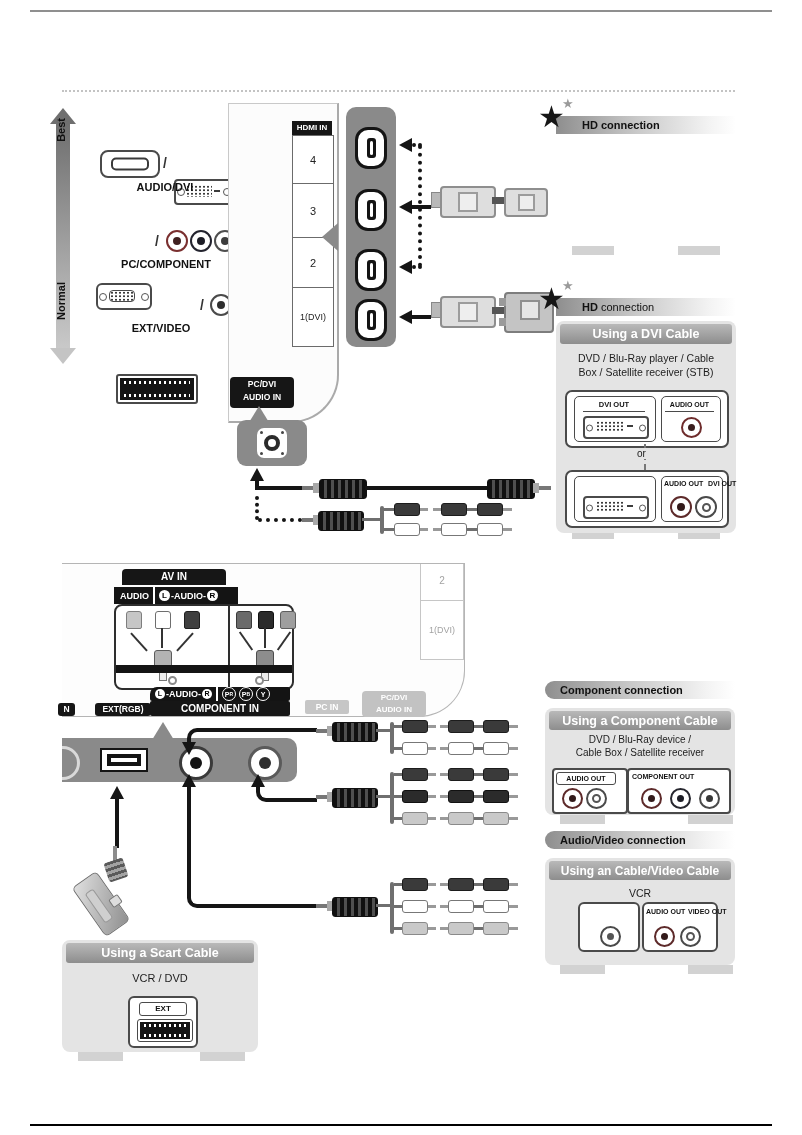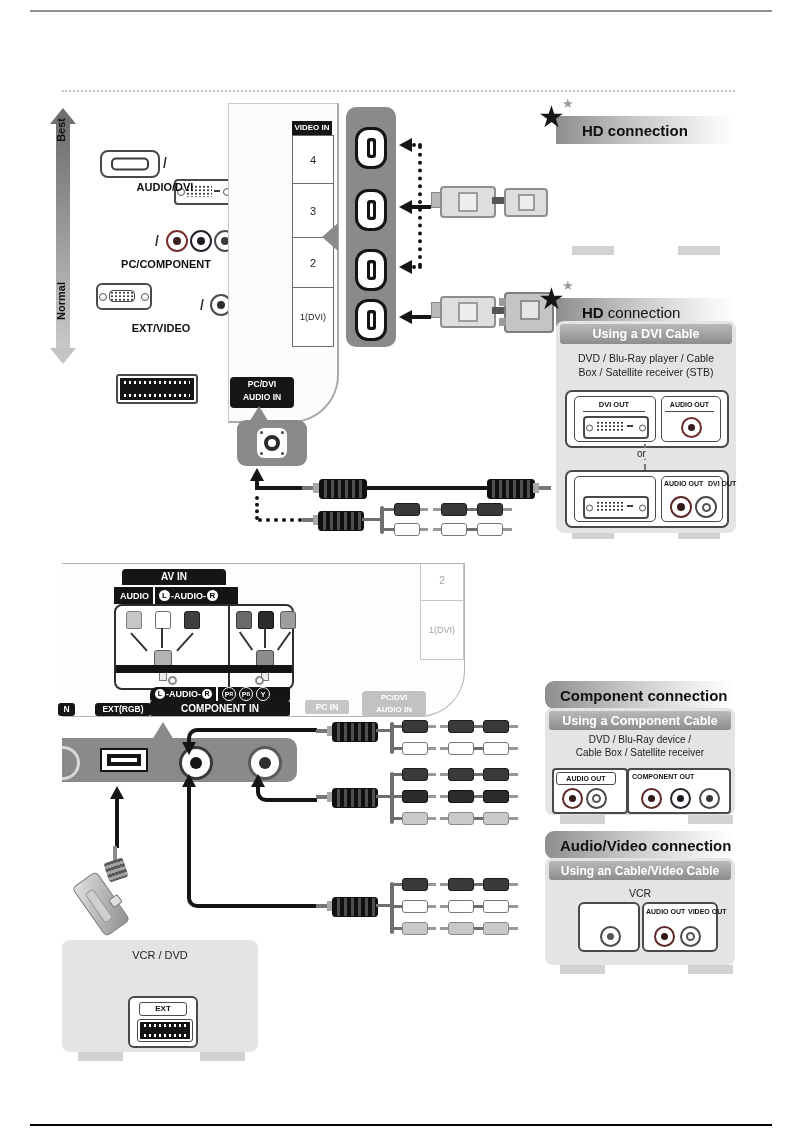--- a/index.html
+++ b/index.html
@@ -42,21 +42,21 @@
   .tri-left{width:0;height:0;border-top:7px solid transparent;border-bottom:7px solid transparent;border-right:13px solid #151515;}
   .tri-up{width:0;height:0;border-left:7px solid transparent;border-right:7px solid transparent;border-bottom:13px solid #151515;}
   .tri-dn{width:0;height:0;border-left:7px solid transparent;border-right:7px solid transparent;border-top:13px solid #151515;}
   .tri-left-gray{width:0;height:0;border-top:14px solid transparent;border-bottom:14px solid transparent;border-right:16px solid #8a8a8a;}
   .tri-up-gray{width:0;height:0;border-left:11px solid transparent;border-right:11px solid transparent;border-bottom:18px solid #8a8a8a;}
   .hline{background:#151515;height:4px;}
   .vline{background:#151515;width:4px;}
   .dot-v{width:0;border-left:4px dotted #151515;}
   .dot-h{height:0;border-top:4px dotted #151515;}
   
-  .sec-hdr{background:linear-gradient(to right,#8e8e8e 0%,#c9c9c9 45%,#f3f3f3 85%,#fff 100%);height:28px;display:flex;align-items:center;font-size:15px;font-weight:bold;color:#111;}
+  .sec-hdr{background:linear-gradient(to right,#8e8e8e 0%,#c9c9c9 45%,#f3f3f3 85%,#fff 100%);height:18px;display:flex;align-items:center;font-size:11px;font-weight:bold;color:#111;}
   .sec-hdr.capped{border-top-left-radius:9px;border-bottom-left-radius:9px;}
   .star-big{font-size:30px;color:#161616;line-height:1;}
   .star-small{font-size:13px;color:#9a9a9a;line-height:1;}
   .gbox{background:#e4e4e4;border-radius:8px;}
   .gbox-bar{background:linear-gradient(to bottom,#b9b9b9,#8d8d8d);color:#fff;font-weight:bold;font-size:12.5px;text-align:center;border-radius:3px;display:flex;align-items:center;justify-content:center;}
   .gdesc{font-size:10.5px;text-align:center;color:#1d1d1d;line-height:1.3;}
   .foot{background:#d2d2d2;height:9px;}
   .device{background:#fff;border:2.5px solid #4a4a4a;border-radius:7px;}
   .mini-label{background:#fff;border:1.5px solid #4a4a4a;border-radius:3px;font-size:7.5px;font-weight:bold;text-align:center;color:#111;line-height:11px;white-space:nowrap;}
   .tiny-label{font-size:7px;font-weight:bold;color:#111;white-space:nowrap;}
@@ -132,21 +132,21 @@
         <span class="pins" style="bottom:3px;"></span>
       </div>
   </div>
   <span class="abs slash" style="left:200px;top:297px;">/</span>
   <span class="abs jack" style="left:210px;top:294px;width:18px;height:18px;">
       <span class="jack-in" style="width:8px;height:8px;"></span>
     </span>
   <div class="abs conn-label" style="left:106px;top:322px;width:110px;">EXT/VIDEO</div>
 
   <div class="abs panel" style="left:228px;top:103px;width:108px;height:317px;"></div>
-  <div class="abs blk" style="left:292px;top:121px;width:40px;height:14px;font-size:8px;line-height:14px;">VIDEO IN</div>
+  <div class="abs blk" style="left:292px;top:121px;width:40px;height:14px;font-size:8px;line-height:14px;">HDMI IN</div>
   <div class="abs cell" style="left:292px;top:135px;width:40px;height:48px;font-size:11px;line-height:48px;">4</div>
   <div class="abs cell" style="left:292px;top:183px;width:40px;height:54px;font-size:11px;line-height:54px;">3</div>
   <div class="abs cell" style="left:292px;top:237px;width:40px;height:50px;font-size:11px;line-height:50px;">2</div>
   <div class="abs cell" style="left:292px;top:287px;width:40px;height:58px;font-size:9px;line-height:58px;">1(DVI)</div>
   <div class="abs blk" style="left:230px;top:377px;width:64px;height:30px;border-radius:4px;font-size:8.5px;line-height:1.5;padding-top:1px;">
     <div>PC/DVI</div>
     <div>AUDIO IN</div>
   </div>
 
   <div class="abs tri-left-gray" style="left:322px;top:223px;"></div>
@@ -591,20 +591,21 @@
         </span>
       <span class="jack" style="position:absolute;left:36px;top:22px;width:17px;height:17px;">
           <span class="jack-in lite"></span>
         </span>
     </div>
   </div>
 
   <div class="abs foot" style="left:78px;top:1052px;width:45px;"></div>
   <div class="abs foot" style="left:200px;top:1052px;width:45px;"></div>
   <div class="abs gbox" style="left:62px;top:940px;width:196px;height:112px;">
+    <div class="gbox-bar" style="margin:3px 4px 0 4px;height:20px;">Using a Scart Cable</div>
     <div class="gdesc" style="margin-top:8px;font-size:11px;">VCR / DVD</div>
     <div class="device" style="position:absolute;left:66px;top:56px;width:66px;height:48px;border-width:2px;border-radius:6px;">
       <div class="mini-label" style="position:absolute;left:9px;top:4px;width:46px;height:12px;font-size:8px;">EXT</div>
       <div class="ic ic-scart" style="position:absolute;left:7px;top:21px;width:50px;height:17px;border-width:1.5px;">
         <div class="scart-in">
             <span class="pins" style="top:2px;"></span>
             <span class="pins" style="bottom:2px;"></span>
           </div>
       </div>
     </div>

